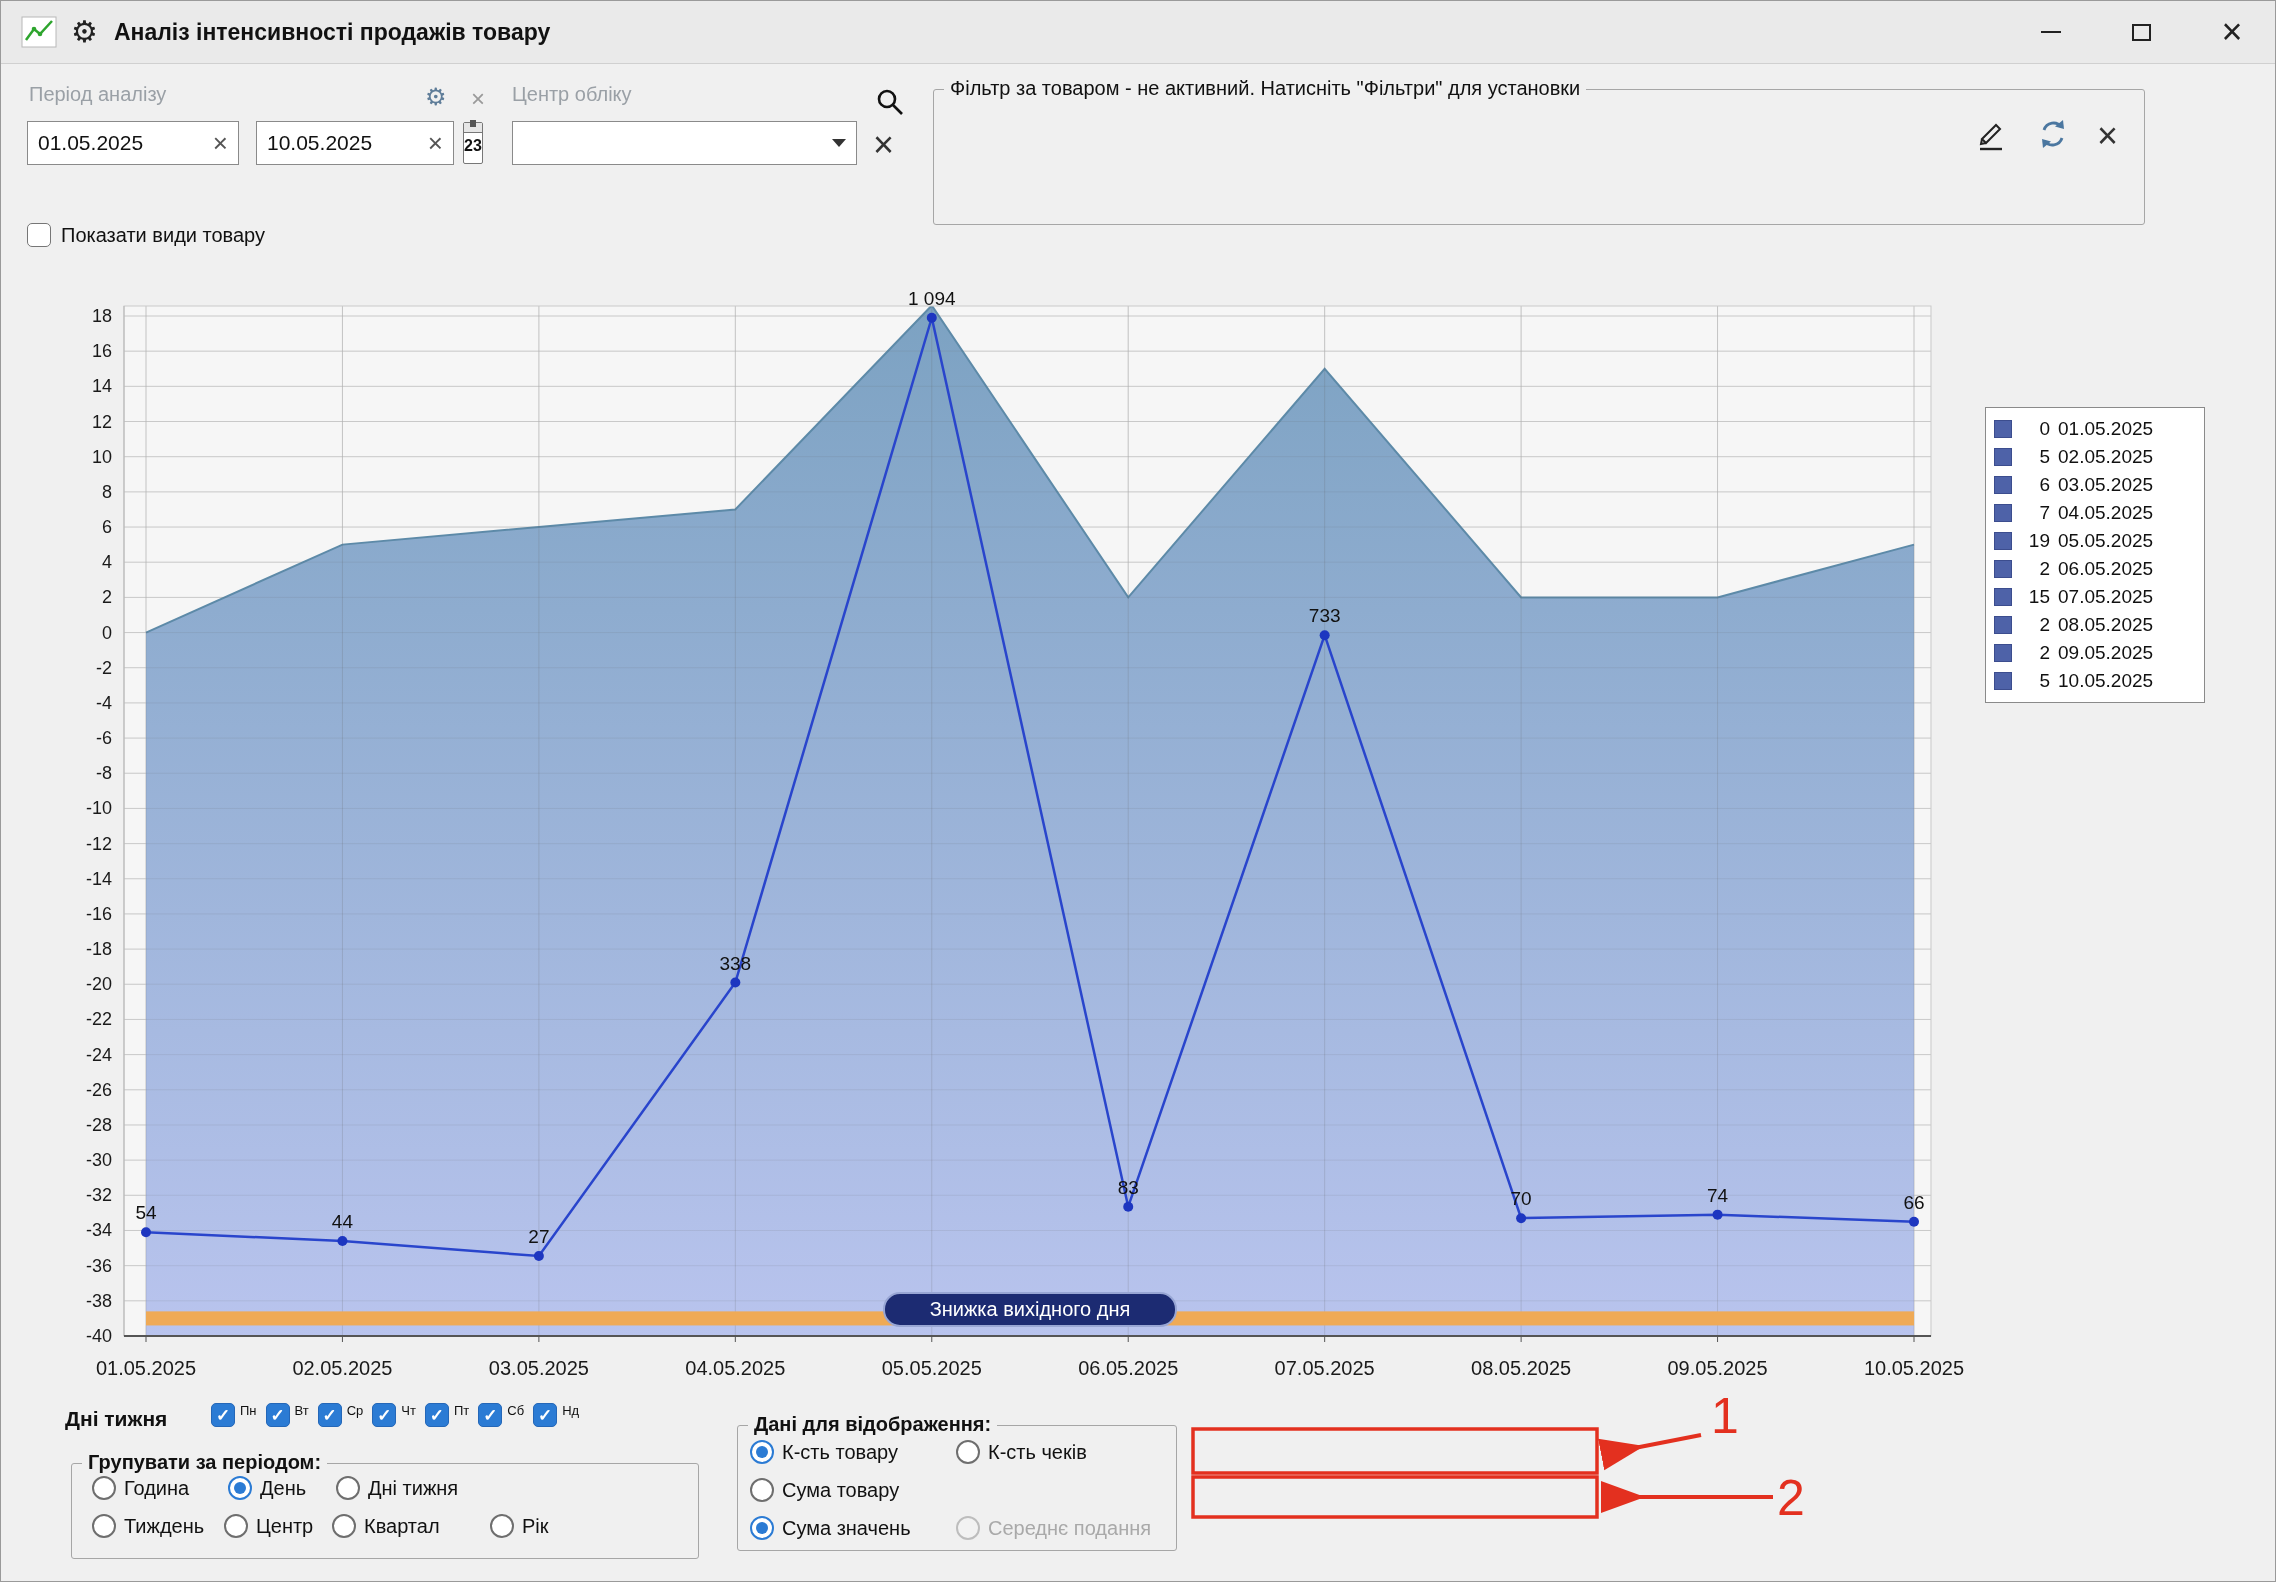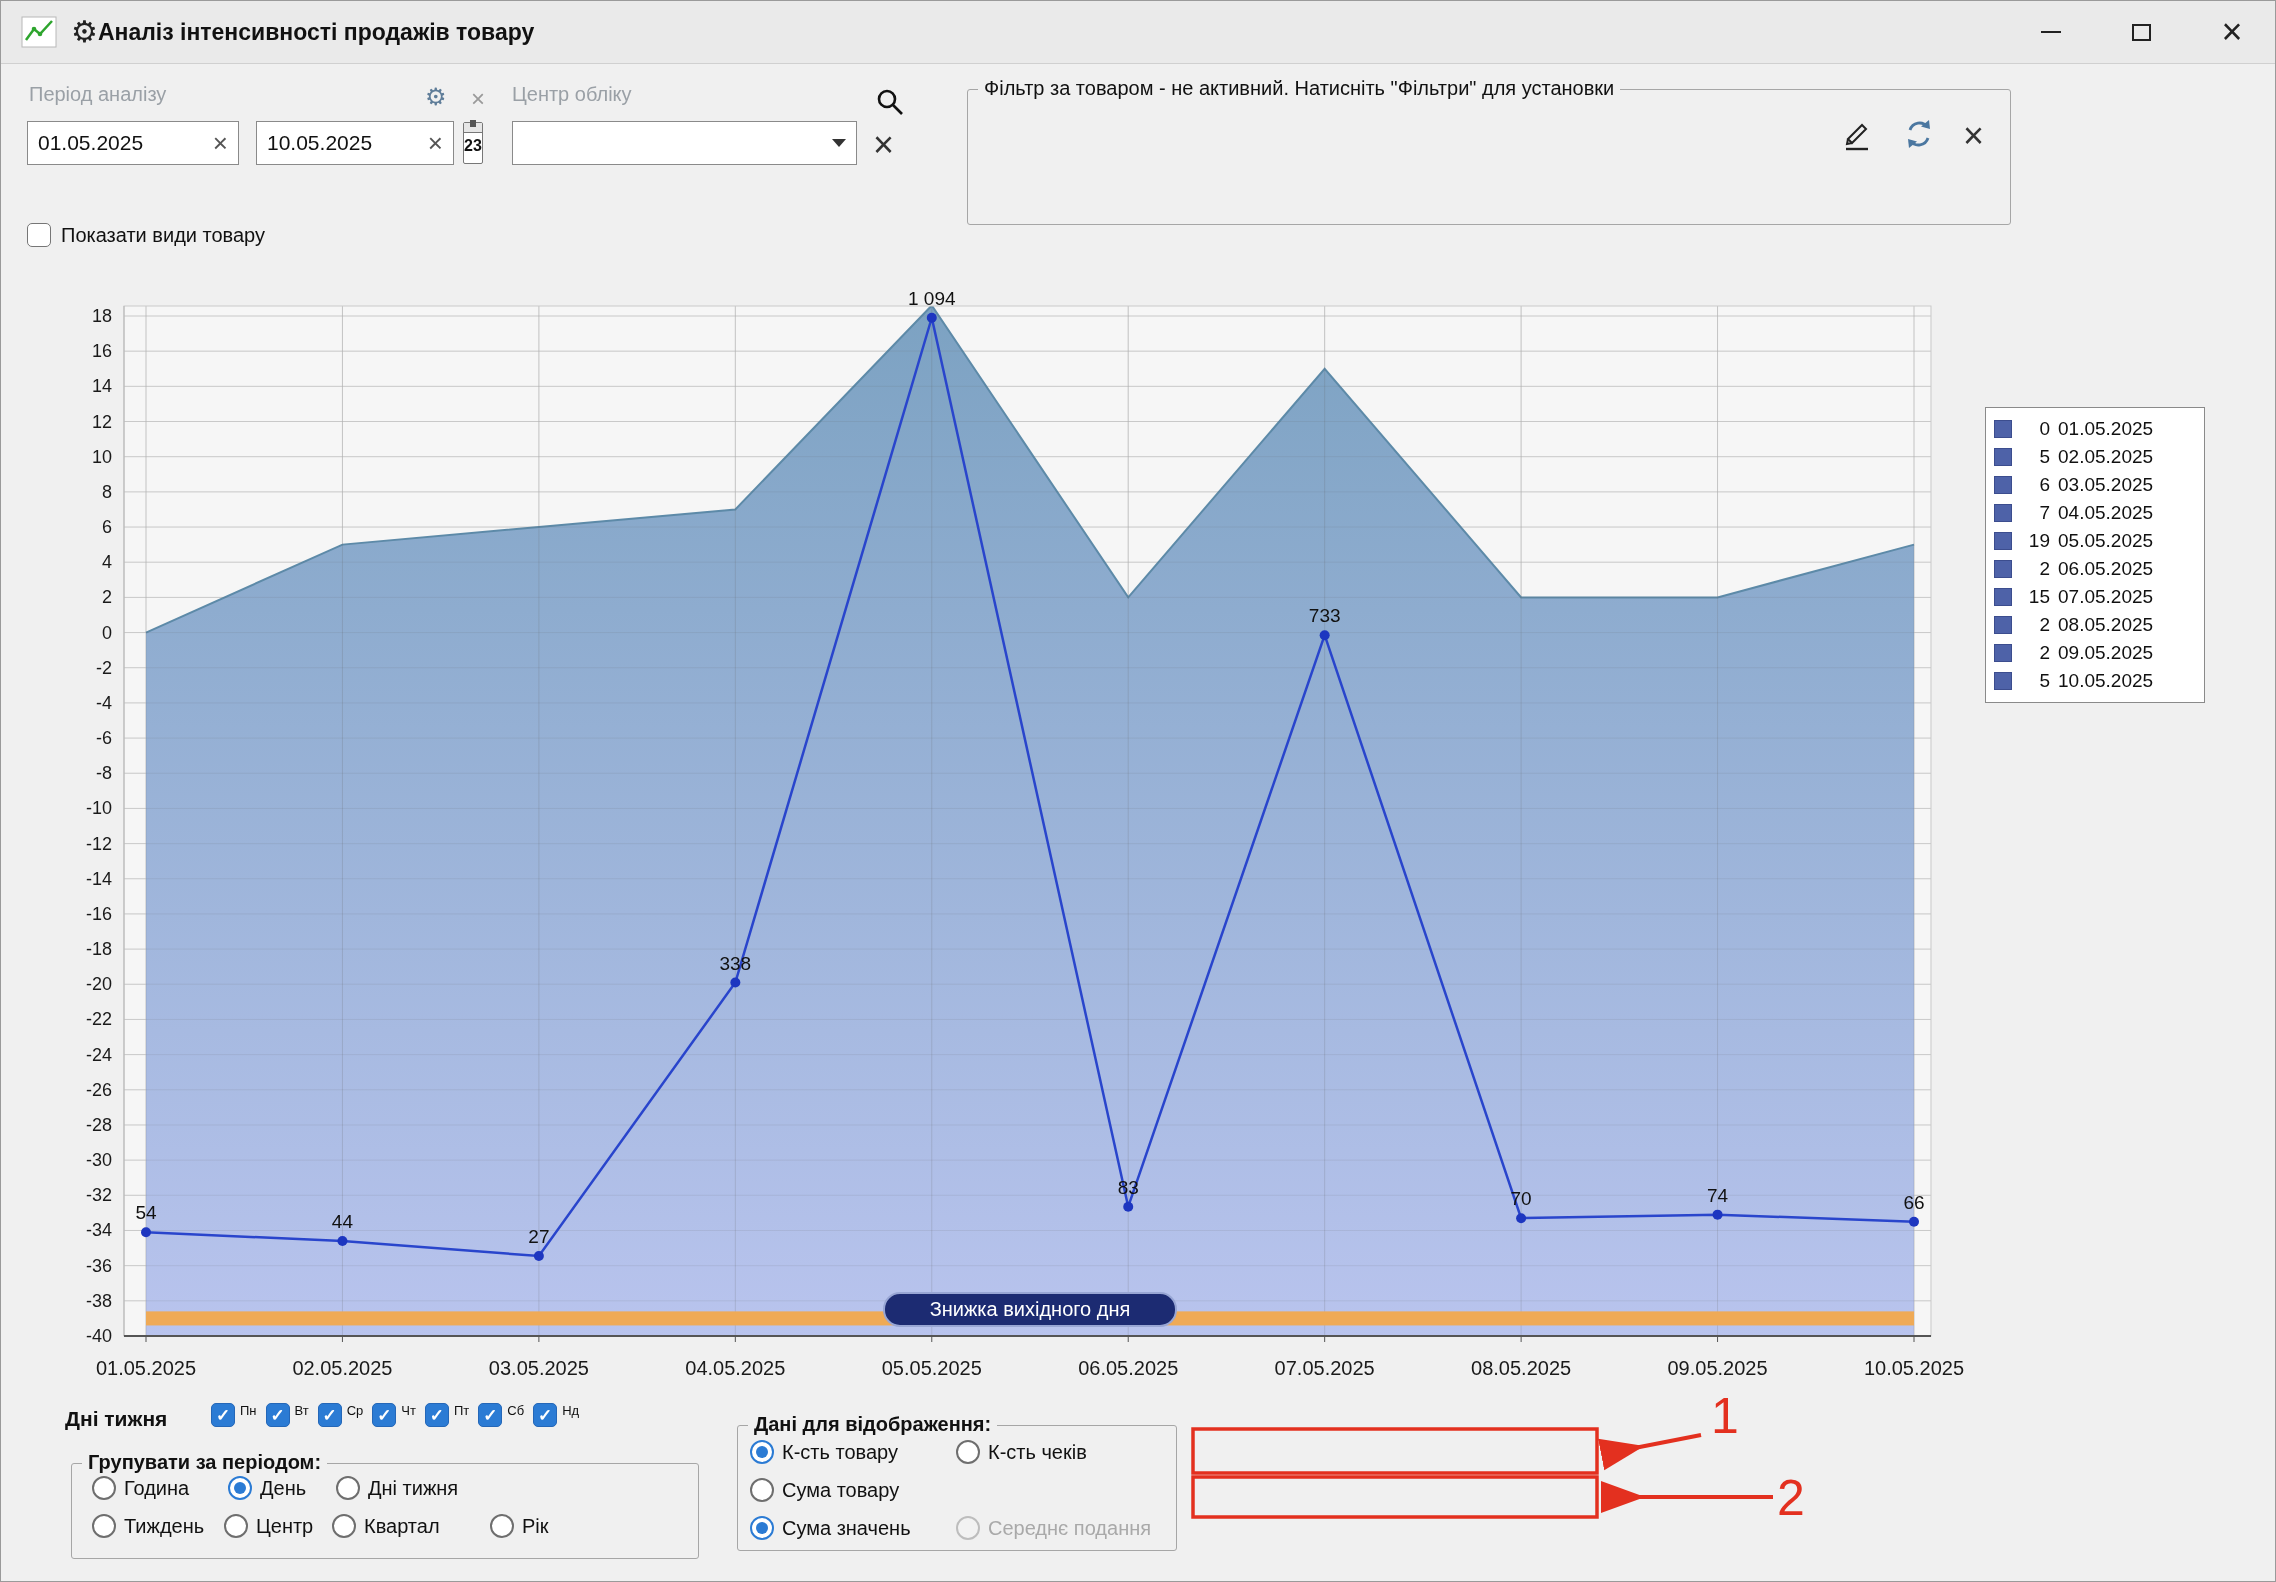--- a/index.html
+++ b/index.html
@@ -8,21 +8,21 @@
        border:1px solid #9a9a9a;box-sizing:border-box}
   #chart-svg{position:absolute;left:0;top:0;z-index:1}
   #chart-svg text{font-family:"Liberation Sans",sans-serif}
   #annot-svg{position:absolute;left:0;top:0;z-index:9;pointer-events:none}
   #annot-svg text{font-family:"Liberation Sans",sans-serif}
 
   .titlebar{position:absolute;left:0;top:0;width:100%;height:62px;background:#eaeaea;
             border-bottom:1px solid #d0d0d0;display:flex;align-items:center;z-index:3}
   .tb-charticon{margin-left:20px;display:flex}
   .tb-gear{font-size:30px;margin-left:14px;color:#222;line-height:1}
-  .tb-title{margin-left:0;font-size:23px;font-weight:bold}
+  .tb-title{margin-left:16px;font-size:23px;font-weight:bold}
   .win-btn{position:absolute;top:8px;width:52px;height:46px;display:flex;align-items:center;justify-content:center;z-index:4;cursor:default}
   .min-glyph{width:20px;height:2px;background:#222}
   .max-glyph{width:19px;height:17px;border:2px solid #222;box-sizing:border-box}
   .close-glyph{font-size:36px;color:#222;line-height:1}
 
   .lbl{position:absolute;font-size:20px;color:#9aa0a6;z-index:2;white-space:nowrap}
   .icon-sm{position:absolute;z-index:2;line-height:1}
   .gear-sm{font-size:24px;color:#5f7d99}
   .x-sm{font-size:24px;color:#9a9a9a}
   .input{position:absolute;height:44px;background:#fff;border:1px solid #8a8a8a;display:flex;
@@ -292,21 +292,21 @@
       <circle cx="12" cy="12" r="8" fill="none" stroke="#111" stroke-width="2.6"></circle>
       <line x1="18" y1="18" x2="27" y2="27" stroke="#111" stroke-width="2.6"></line>
     </svg>
   </div>
   <div class="input" style="left:511px;top:120px;width:345px">
     <span class="val"></span>
     <span class="combo-arrow"></span>
   </div>
   <div class="big-x" style="left:872px;top:126px">×</div>
 
-  <div class="groupbox" style="left:966px;top:88px;width:1044px;height:136px">
+  <div class="groupbox" style="left:932px;top:88px;width:1212px;height:136px">
     <span class="gb-title">Фільтр за товаром - не активний. Натисніть "Фільтри" для установки</span>
     <div class="filter-icons">
       <span>
         <svg width="36" height="36" viewBox="0 0 36 36">
           <path d="M9 23 L23 9 L27 13 L13 27 Z" fill="none" stroke="#222" stroke-width="2"></path>
           <path d="M9 23 L8 28 L13 27" fill="none" stroke="#222" stroke-width="2"></path>
           <line x1="7" y1="33" x2="29" y2="33" stroke="#222" stroke-width="2.4"></line>
         </svg>
       </span>
       <span>

